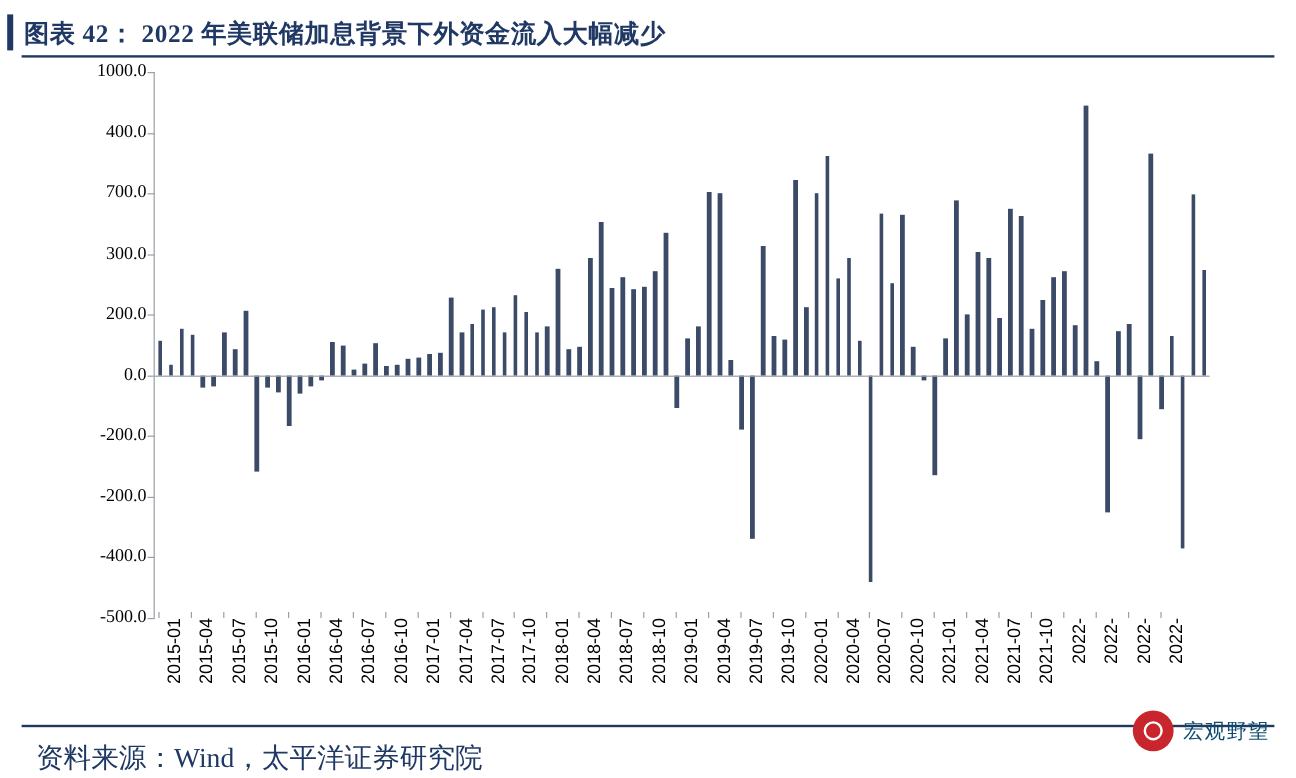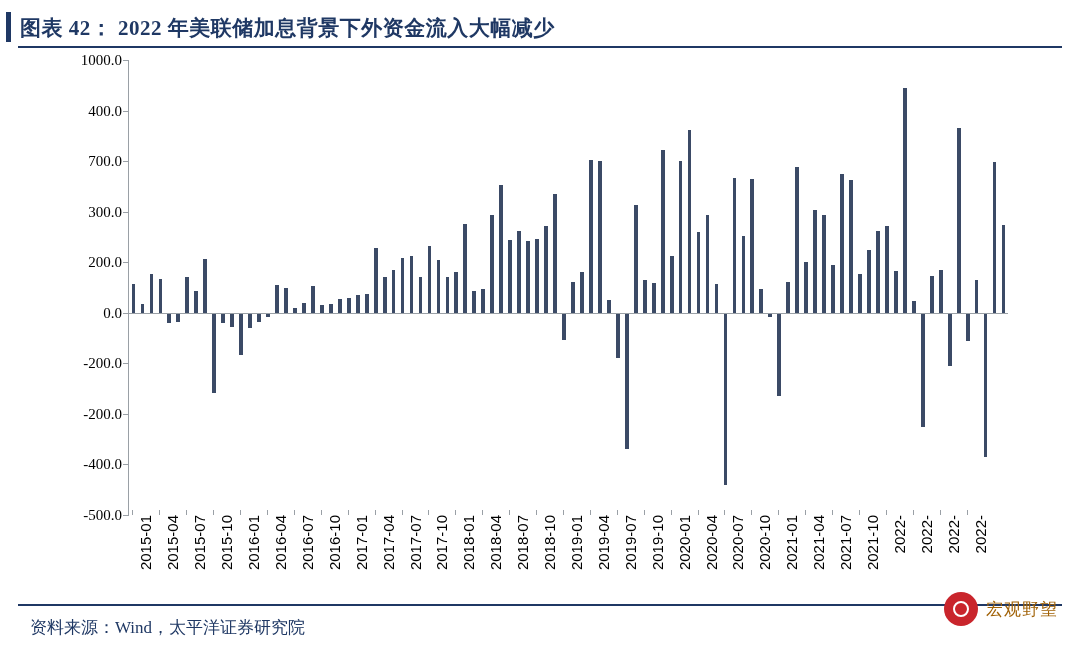--- a/index.html
+++ b/index.html
@@ -158,21 +158,21 @@
     left: 18px;
     top: 604px;
     width: 1044px;
     height: 2px;
     background: #1f3864;
   }
   .footer-text {
     position: absolute;
     left: 30px;
     top: 616px;
-    font-size: 17px;
+    font-size: 23px;
     color: #1f3864;
     font-family: "Liberation Serif", serif;
     white-space: nowrap;
   }
   
   .watermark {
     position: absolute;
     right: 22px;
     bottom: 22px;
     display: flex;
@@ -192,21 +192,21 @@
     left: 9px;
     top: 9px;
     width: 16px;
     height: 16px;
     border-radius: 50%;
     border: 2px solid #ffffff;
     box-sizing: border-box;
   }
   .wm-text {
     font-size: 17px;
-    color: #a16207;
+    color: #0c4a6e;
     font-family: "Liberation Serif", serif;
     letter-spacing: 1px;
   }
 </style>
 </head>
 <body>
 
 <div class="page">
 
   <div class="header">

